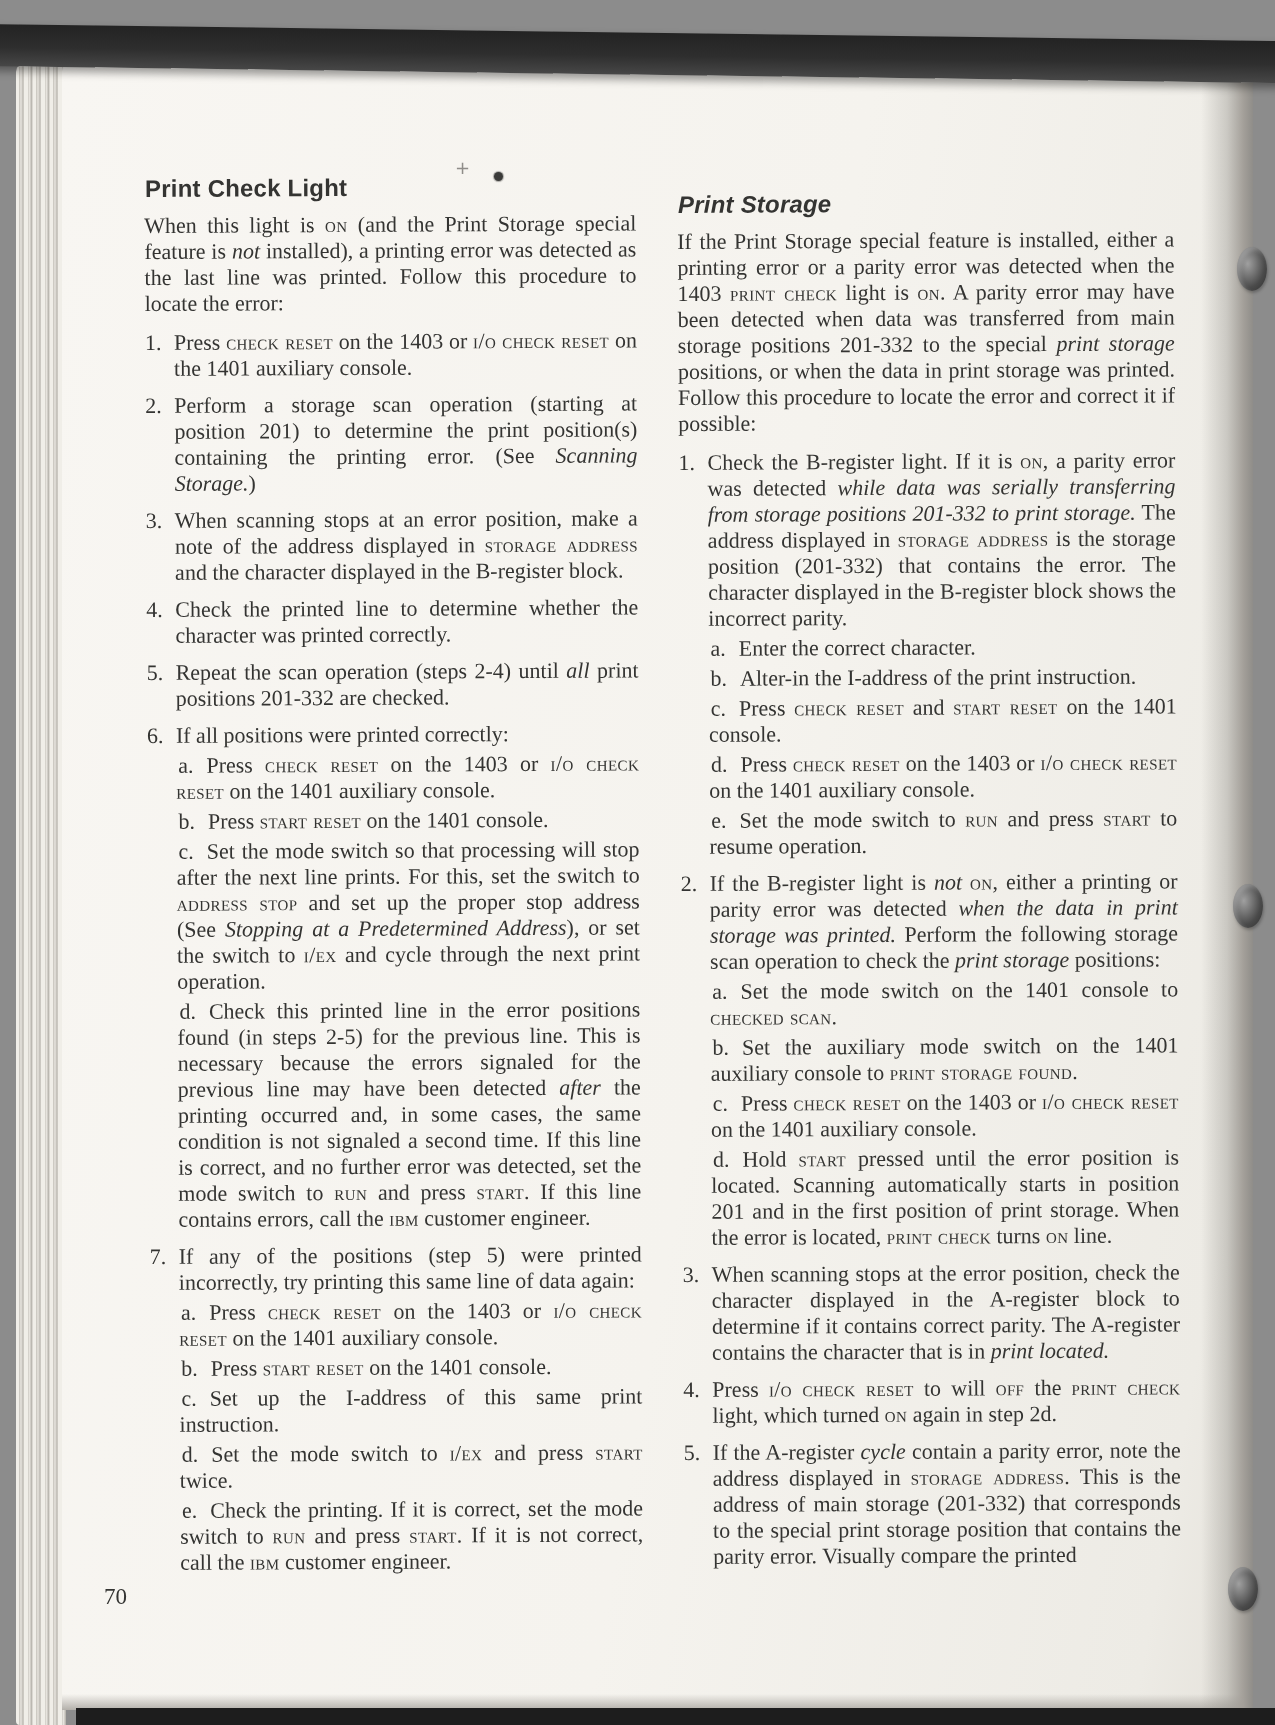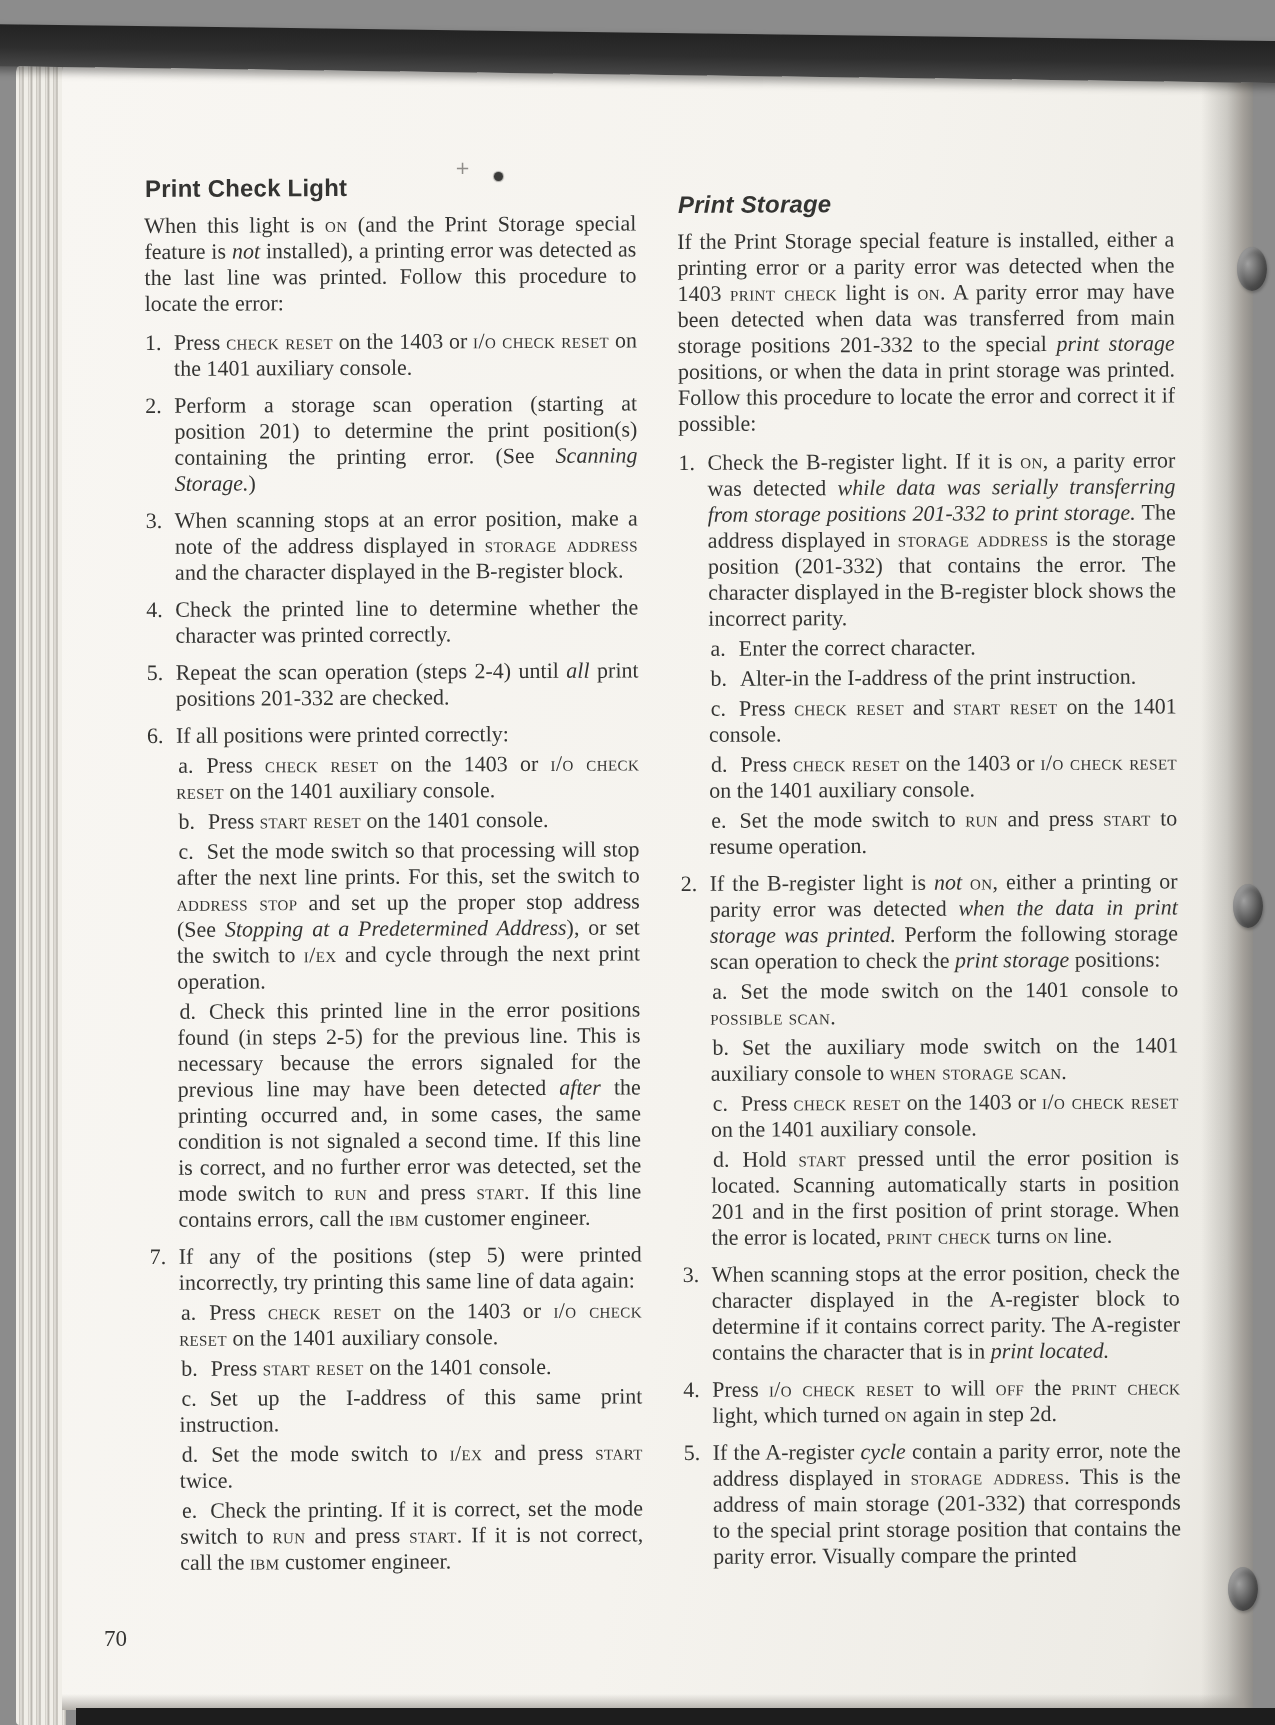--- a/index.html
+++ b/index.html
@@ -47,21 +47,21 @@
 6;margin:0 0 11px 1px;letter-spacing:0.2px;}
   .col-right .head{font-style:italic;}
   p{margin:0;text-align:justify;}
   .para{margin-bottom:13px;}
   .li{position:relative;padding-left:29px;margin-top:11px;}
   .num{position:absolute;left:0;top:0;width:26px;}
   .sub{margin-top:4px;text-indent:2px;}
   .sub .lbl{margin-right:13px;}
   .sc{font-variant:small-caps;letter-spacing:0.4px;}
   .it{font-style:italic;}
-  .page-num{position:absolute;left:42px;top:1520px;font-size:23px;color:#343432;margin-top:42px;}
+  .page-num{position:absolute;left:42px;top:1520px;font-size:23px;color:#343432;}
 </style>
 </head>
 <body>
 
 <div class="canvas">
   <div class="page-stack"></div>
 
   <div class="page">
     <span class="speck-plus">+</span>
     <span class="speck-dot"></span>
@@ -136,22 +136,22 @@
               <p class="sub"><span class="lbl">b.</span><span>Alter-in the I-address of the print instruction.</span></p>
               <p class="sub"><span class="lbl">c.</span><span>Press </span><span class="sc">check reset</span><span> and </span><span class="sc">start reset</span><span> on the 1401 console.</span></p>
               <p class="sub"><span class="lbl">d.</span><span>Press </span><span class="sc">check reset</span><span> on the 1403 or </span><span class="sc">i/o check reset</span><span> on the 1401 auxiliary console.</span></p>
               <p class="sub"><span class="lbl">e.</span><span>Set the mode switch to </span><span class="sc">run</span><span> and press </span><span class="sc">start</span><span> to resume operation.</span></p>
             </div>
           </div>
           <div class="li">
             <span class="num">2.</span>
             <div class="body">
               <p class="txt"><span>If the B-register light is </span><span class="it">not</span><span> </span><span class="sc">on</span><span>, either a printing or parity error was detected </span><span class="it">when the data in print storage was printed.</span><span> Perform the following storage scan operation to check the </span><span class="it">print storage</span><span> positions:</span></p>
-              <p class="sub"><span class="lbl">a.</span><span>Set the mode switch on the 1401 console to </span><span class="sc">possible scan</span><span>.</span></p>
-              <p class="sub"><span class="lbl">b.</span><span>Set the auxiliary mode switch on the 1401 auxiliary console to </span><span class="sc">when storage scan</span><span>.</span></p>
+              <p class="sub"><span class="lbl">a.</span><span>Set the mode switch on the 1401 console to </span><span class="sc">checked scan</span><span>.</span></p>
+              <p class="sub"><span class="lbl">b.</span><span>Set the auxiliary mode switch on the 1401 auxiliary console to </span><span class="sc">print storage found</span><span>.</span></p>
               <p class="sub"><span class="lbl">c.</span><span>Press </span><span class="sc">check reset</span><span> on the 1403 or </span><span class="sc">i/o check reset</span><span> on the 1401 auxiliary console.</span></p>
               <p class="sub"><span class="lbl">d.</span><span>Hold </span><span class="sc">start</span><span> pressed until the error position is located. Scanning automatically starts in position 201 and in the first position of print storage. When the error is located, </span><span class="sc">print check</span><span> turns </span><span class="sc">on</span><span> line.</span></p>
             </div>
           </div>
           <div class="li">
             <span class="num">3.</span>
             <div class="body">
               <p class="txt"><span>When scanning stops at the error position, check the character displayed in the A-register block to determine if it contains correct parity. The A-register contains the character that is in </span><span class="it">print located.</span></p>
             </div>
           </div>

